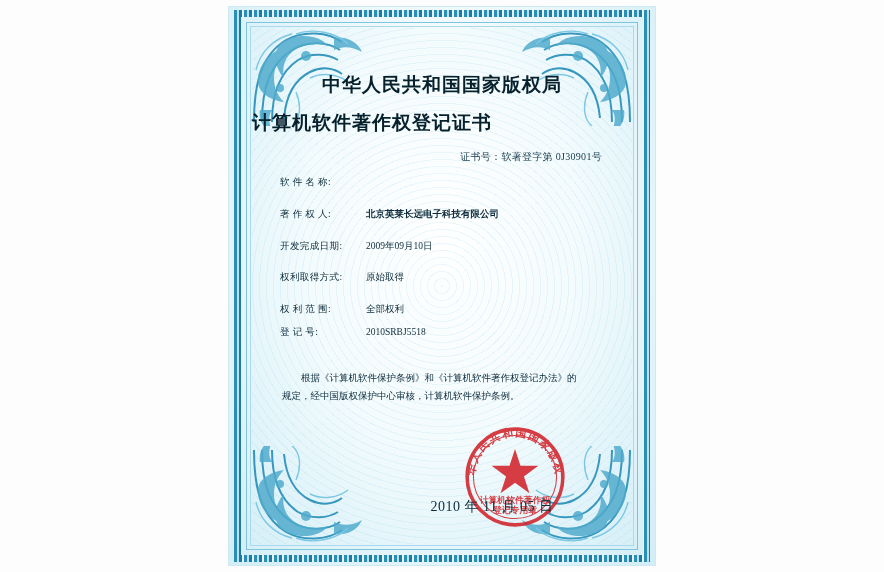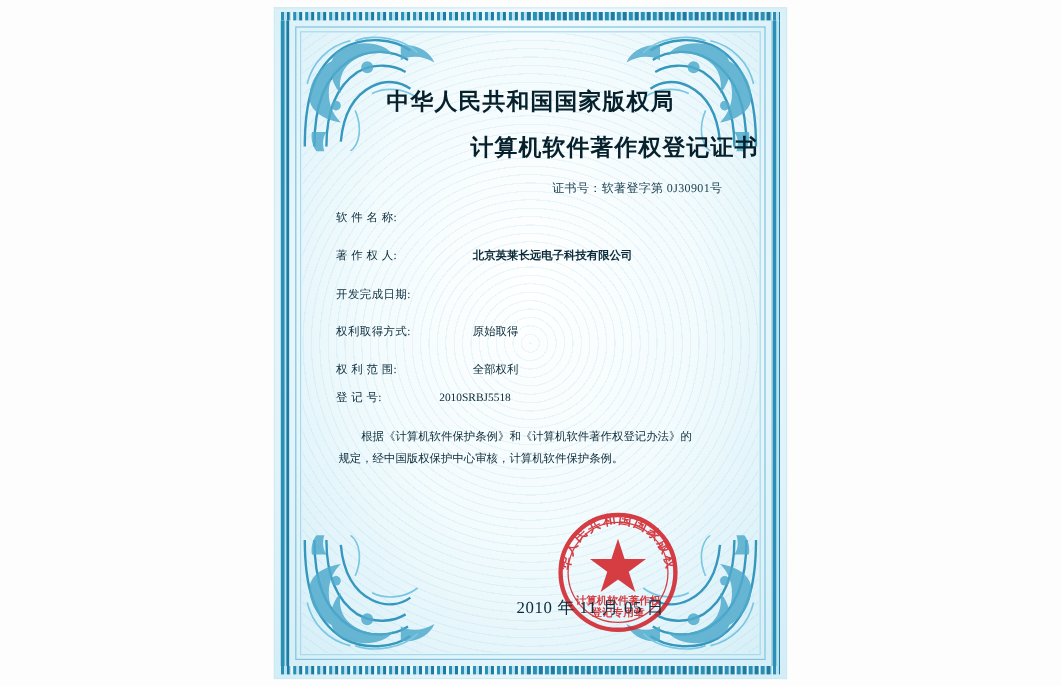--- a/index.html
+++ b/index.html
@@ -113,21 +113,21 @@
   .title-main {
     margin-top: 44px;
     text-align: center;
     font-size: 19px;
     font-weight: bold;
     letter-spacing: 1px;
     color: #06202c;
   }
   .title-sub {
     margin-top: 12px;
-    text-align: right;
+    text-align: left;
     font-size: 19px;
     font-weight: bold;
     letter-spacing: 1px;
     color: #06202c;
   }
 
   .cert-no {
     margin-top: 14px;
     text-align: right;
     padding-right: 30px;
@@ -158,24 +158,24 @@
   .row .value {
     flex: 1 1 auto;
     color: #0c2b3a;
     font-weight: bold;
   }
   .row .value.normal { font-weight: normal; }
   .value .line2 { display: block; }
   .value .line3 { display: block; }
 
   .row.tight { margin-bottom: 7px; }
-  .row.gap-top { margin-top: 18px; gap: 28px; }
+  .row.gap-top { margin-top: 18px; }
 
   .paragraph {
-    margin-top: 16px;
+    margin-top: 29px;
     padding-left: 30px;
     padding-right: 28px;
     font-size: 9.5px;
     line-height: 1.9;
     text-align: justify;
     color: #0c2b3a;
   }
   .paragraph .indent { display: inline-block; width: 19px; }
 
   
@@ -320,20 +320,21 @@
         <div class="label">软 件 名 称:</div>
       </div>
 
       <div class="row gap-top">
         <div class="label">著 作 权 人:</div>
         <div class="value">北京英莱长远电子科技有限公司</div>
       </div>
 
       <div class="row gap-top">
         <div class="label">开发完成日期:</div>
+        <div class="value normal">2009年09月10日</div>
       </div>
 
 
       <div class="row gap-top">
         <div class="label">权利取得方式:</div>
         <div class="value normal">原始取得</div>
       </div>
 
       <div class="row gap-top">
         <div class="label">权 利 范 围:</div>

